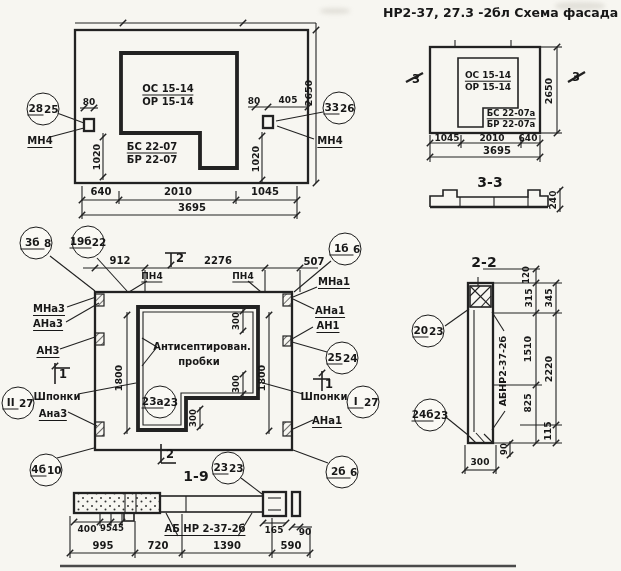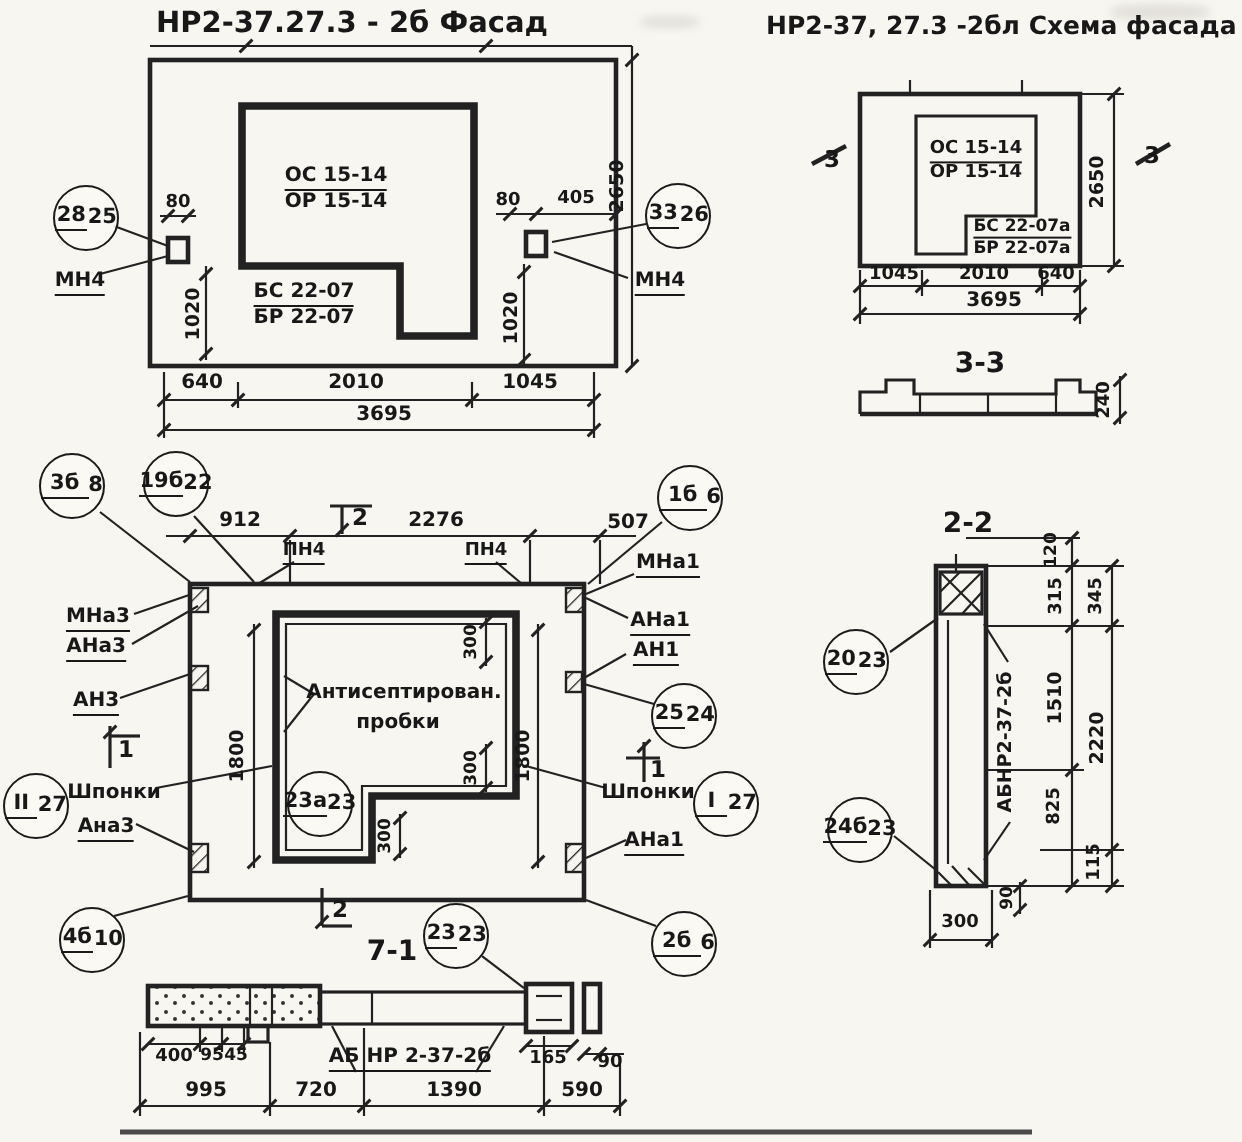--- a/index.html
+++ b/index.html
@@ -267,21 +267,20 @@
       <use href="#tick" x="510" y="455"></use>
   <line class="ln w1" x1="445" y1="326" x2="469" y2="309"></line>
   <line class="ln w1" x1="447" y1="418" x2="468" y2="435"></line>
 
   <line x1="60" y1="566" x2="516" y2="566" stroke="#4a4a4a" stroke-width="2.5"></line>
 </svg>
 
 <div class="smudge" style="left:555px;top:2px;width:50px;height:8px;"></div>
 <div class="smudge" style="left:320px;top:8px;width:30px;height:6px;"></div>
 
-<div class="TL" style="left:78px;top:4px;font-size:14.5px;">НР2-37.27.3 - 2б  Фасад</div>
 <div class="frac" style="left:168px;top:95px;">
   <div>ОС 15-14</div>
   <div class="b">ОР 15-14</div>
 </div>
 <div class="frac" style="left:152px;top:153px;">
   <div>БС 22-07</div>
   <div class="b">БР 22-07</div>
 </div>
 <div class="callout" style="left:43px;top:109px;">
   <span class="t">28</span>
@@ -376,21 +375,21 @@
   <span class="t">4б</span>
   <span class="b">10</span>
 </div>
 <div class="V" style="left:119px;top:378px;">1800</div>
 <div class="V" style="left:262px;top:378px;">1800</div>
 <div class="V s8" style="left:236px;top:321px;">300</div>
 <div class="V s8" style="left:236px;top:384px;">300</div>
 <div class="V s8" style="left:193px;top:418px;">300</div>
 <div class="L s11" style="left:170px;top:455px;">2</div>
 
-<div class="L s14" style="left:196px;top:476px;">7-1</div>
+<div class="L s14" style="left:196px;top:476px;">1-9</div>
 <div class="callout" style="left:228px;top:468px;">
   <span class="t">23</span>
   <span class="b">23</span>
 </div>
 <div class="callout" style="left:342px;top:472px;">
   <span class="t">2б</span>
   <span class="b">6</span>
 </div>
 <div class="L u" style="left:205px;top:530px;">АБ НР 2-37-2б</div>
 <div class="L s9" style="left:87px;top:529px;">400</div>

